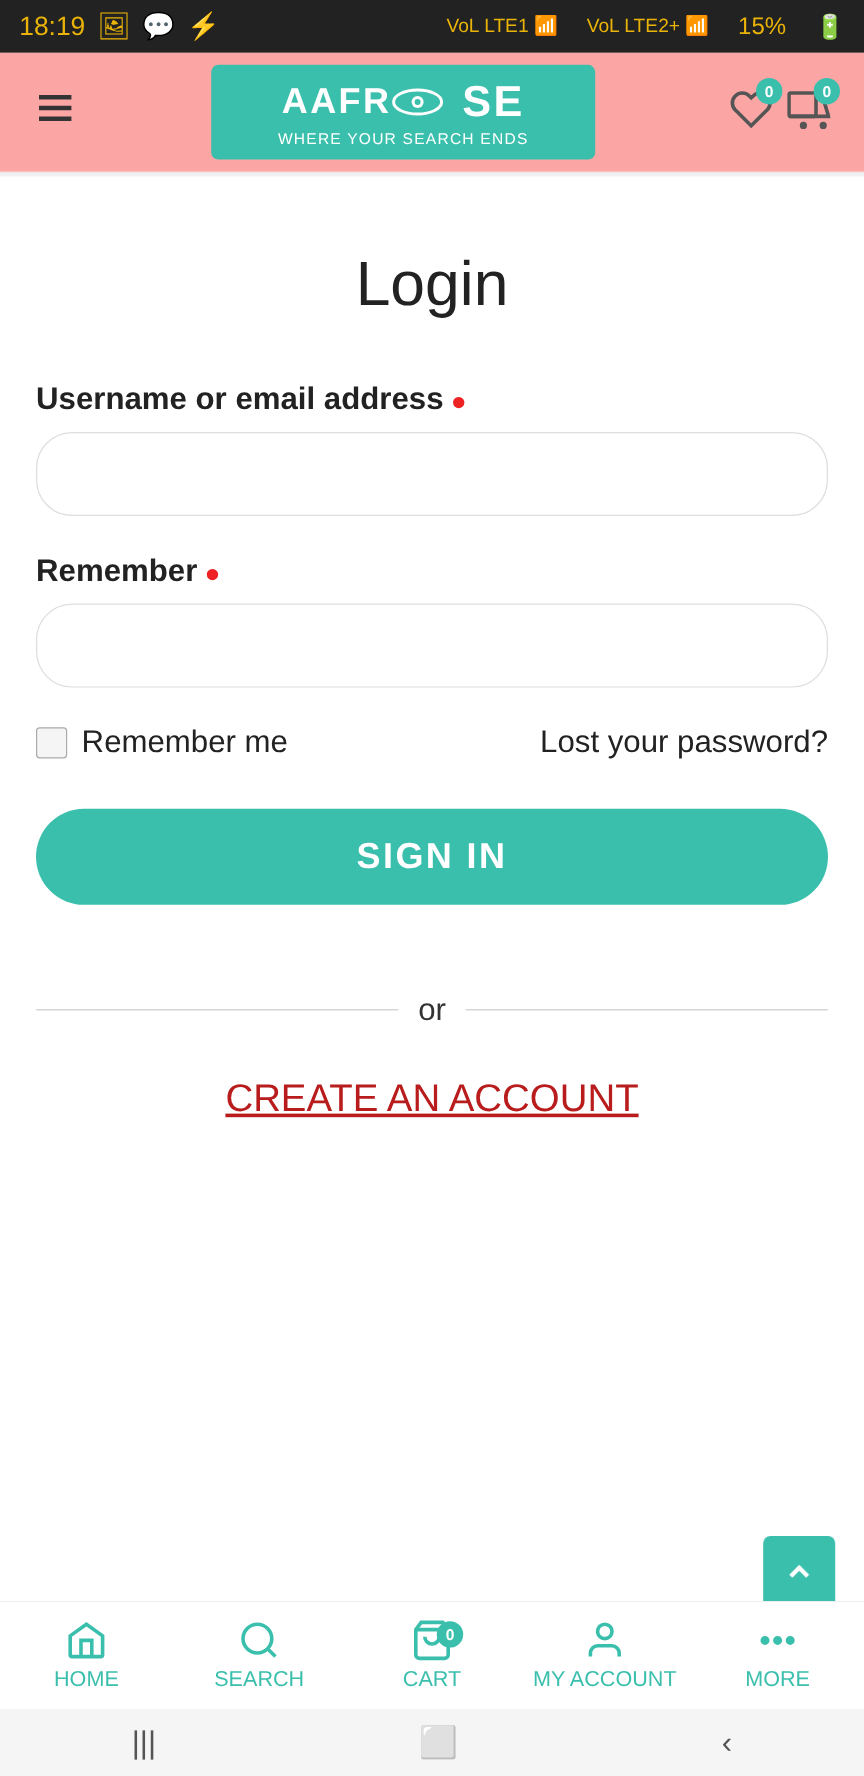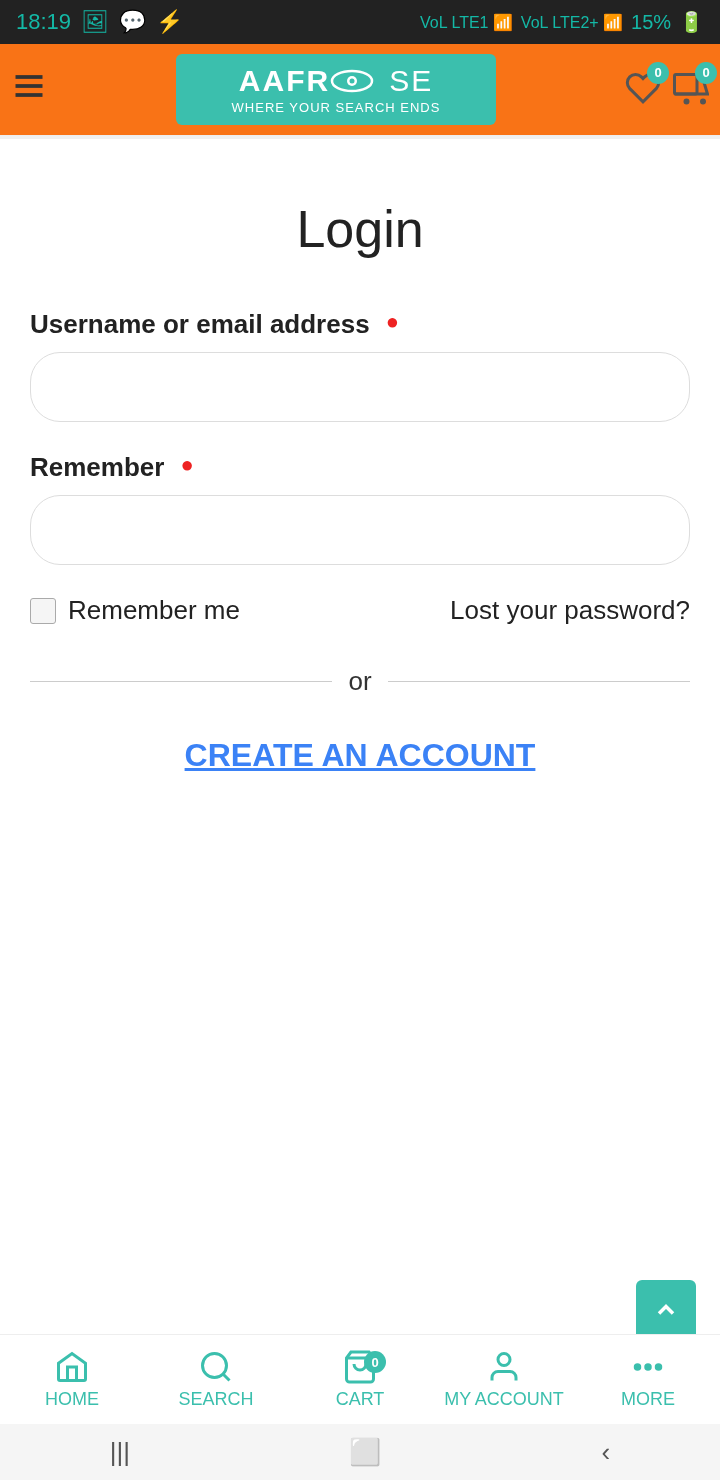--- a/index.html
+++ b/index.html
@@ -9,39 +9,39 @@
       background: #fff;
       width: 720px;
       min-height: 1480px;
       position: relative;
       overflow-x: hidden;
     }
 
     
     .status-bar {
       background: #222;
-      color: #14b8a6;
+      color: #eab308;
       display: flex;
       justify-content: space-between;
       align-items: center;
       padding: 0 16px;
       height: 44px;
       font-size: 22px;
     }
     .status-bar-left { display: flex; align-items: center; gap: 10px; }
-    .status-bar-right { display: flex; align-items: center; gap: 8px; font-size: 20px; }
+    .status-bar-right { display: flex; align-items: center; gap: 24px; font-size: 20px; }
 
     
     .header {
       display: flex;
       align-items: center;
       justify-content: space-between;
-      padding: 10px 11px;
+      padding: 10px 28px;
       border-bottom: 1px solid #eee;
-      background: #f97316;
+      background: #fca5a5;
     }
     .header-menu { font-size: 28px; cursor: pointer; color: #333; }
     .header-logo {
       background: #3bbfad;
       border-radius: 6px;
       padding: 10px 30px;
       display: flex;
       flex-direction: column;
       align-items: center;
       min-width: 320px;
@@ -84,22 +84,22 @@
     }
 
     
     .field-group { margin-bottom: 30px; }
     .field-label {
       font-size: 26px;
       font-weight: bold;
       color: #222;
       margin-bottom: 12px;
       display: flex;
-      align-items: flex-start;
-      gap: 16px;
+      align-items: flex-end;
+      gap: 6px;
     }
     .field-required { color: #e22; font-size: 22px; }
     .field-input {
       width: 100%;
       height: 70px;
       border: 1.5px solid #ddd;
       border-radius: 30px;
       padding: 0 20px;
       font-size: 22px;
       outline: none;
@@ -153,22 +153,22 @@
     .or-line { flex: 1; height: 1.5px; background: #ccc; }
     .or-text { font-size: 26px; color: #333; }
 
     
     .create-account {
       text-align: center;
       margin-bottom: 60px;
     }
     .create-account-link {
       font-size: 32px;
-      font-weight: bold;
-      color: #3b82f6;
+      font-weight: normal;
+      color: #b91c1c;
       text-decoration: underline;
       cursor: pointer;
       margin-top: 28px;
     }
 
     
     .scroll-top {
       position: fixed;
       right: 24px;
       bottom: 140px;
@@ -272,21 +272,21 @@
   </div>
 
   <div class="header-logo">
     <div style="display:flex;align-items:center;">
       <span style="color:#fff;font-size:30px;font-weight:bold;letter-spacing:2px;">AAFR</span>
       <svg width="44" height="24" viewBox="0 0 44 24">
         <ellipse cx="22" cy="12" rx="20" ry="10" fill="none" stroke="white" stroke-width="2.5"></ellipse>
         <circle cx="22" cy="12" r="5" fill="white"></circle>
         <circle cx="22" cy="12" r="2.5" fill="#3bbfad"></circle>
       </svg>
-      <span style="color:#fff;font-size:30px;font-weight:normal;letter-spacing:2px;margin-left:15px;">SE</span>
+      <span style="color:#fff;font-size:36px;font-weight:bold;letter-spacing:2px;margin-left:15px;">SE</span>
     </div>
     <div style="color:#fff;font-size:13px;letter-spacing:1px;margin-top:2px;">WHERE YOUR SEARCH ENDS</div>
   </div>
 
   <div class="header-icons">
     <div class="header-icon-wrap">
       <svg viewBox="0 0 24 24" fill="none" stroke="#555" stroke-width="2">
         <path d="M20.84 4.61a5.5 5.5 0 0 0-7.78 0L12 5.67l-1.06-1.06a5.5 5.5 0 0 0-7.78 7.78l1.06 1.06L12 21.23l7.78-7.78 1.06-1.06a5.5 5.5 0 0 0 0-7.78z"></path>
       </svg>
       <div class="badge">0</div>
@@ -329,20 +329,21 @@
   
   <div class="form-row">
     <div class="remember-me">
       <input type="checkbox" class="remember-checkbox" style="">
       <span class="remember-label">Remember me</span>
     </div>
     <span class="lost-password">Lost your password?</span>
   </div>
 
   
+  <button class="sign-in-btn">SIGN IN</button>
 
   
   <div class="or-divider">
     <div class="or-line"></div>
     <span class="or-text">or</span>
     <div class="or-line"></div>
   </div>
 
   
   <div class="create-account">

